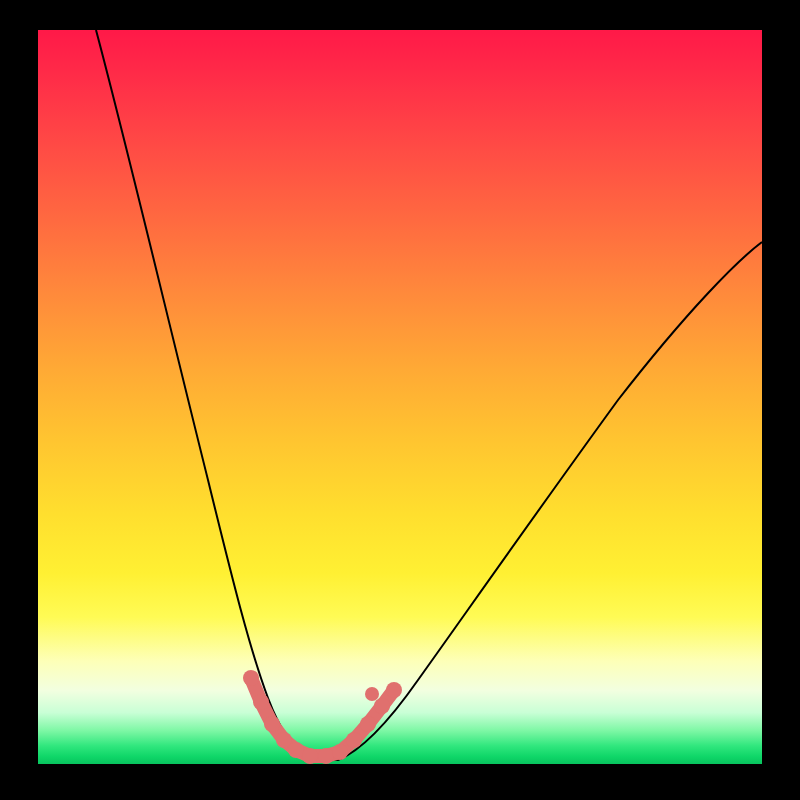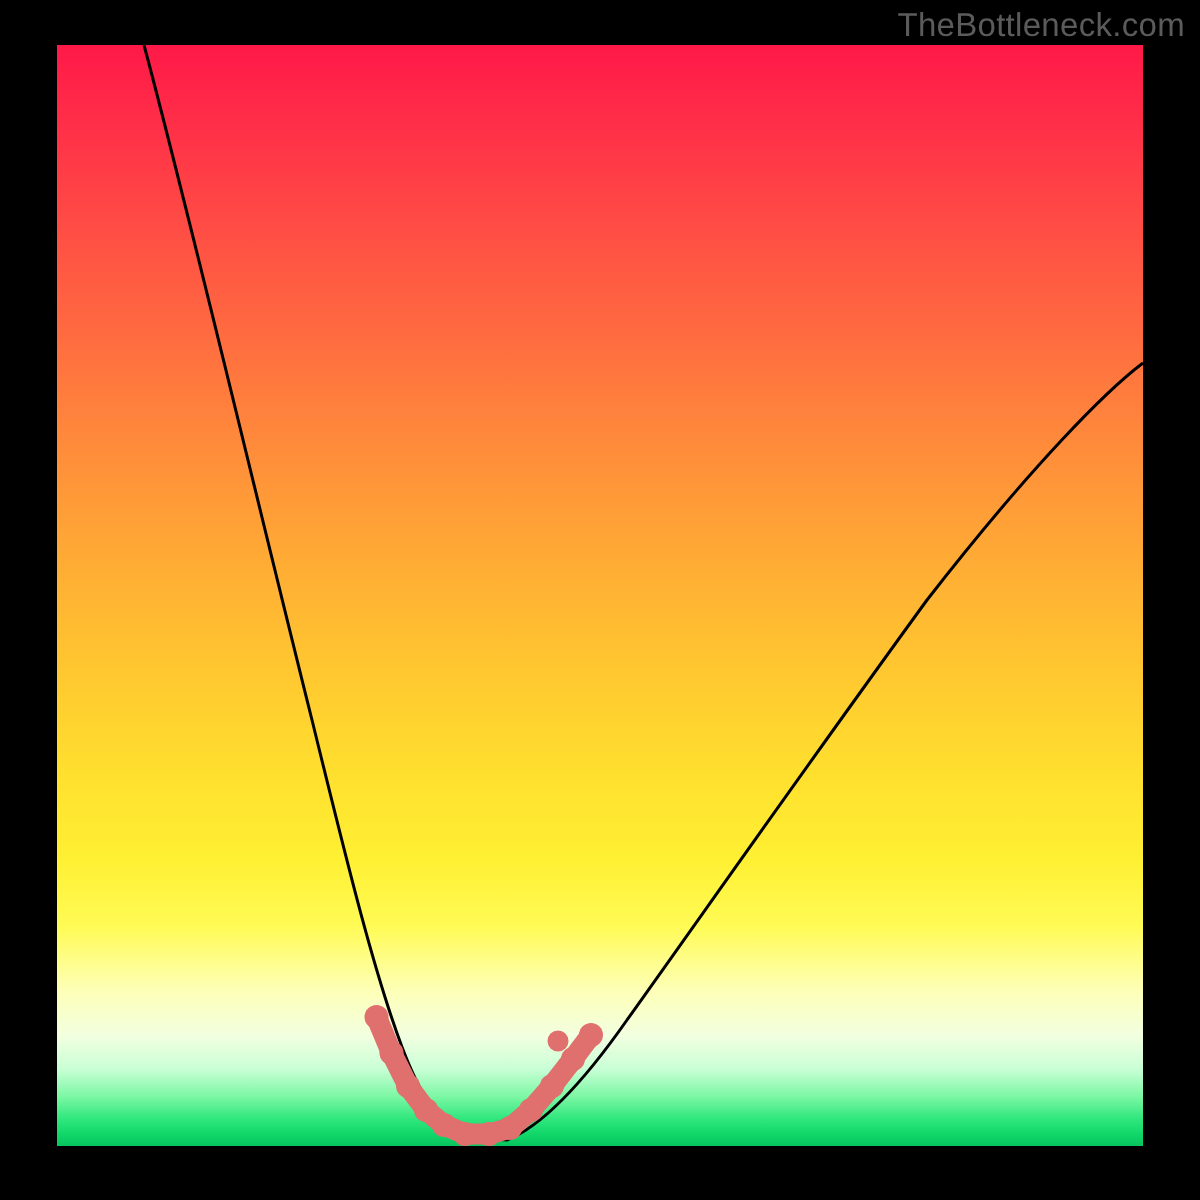--- a/index.html
+++ b/index.html
@@ -76,21 +76,20 @@
     stroke: #e0706e;
     stroke-width: 14;
     stroke-linecap: round;
     fill: none;
   }
 </style>
 </head>
 <body>
 
 <div class="frame">
-  <div class="watermark">TheBottleneck.com</div>
 
   <div class="plot-area">
     <svg class="curve" viewBox="0 0 724 734" preserveAspectRatio="none">
 
       <path class="curve-path" d="M 58 0
                C 90 120, 130 290, 170 450
                C 195 552, 212 620, 230 668
                C 242 700, 255 720, 272 728
                L 300 730
                C 320 722, 345 700, 380 650

